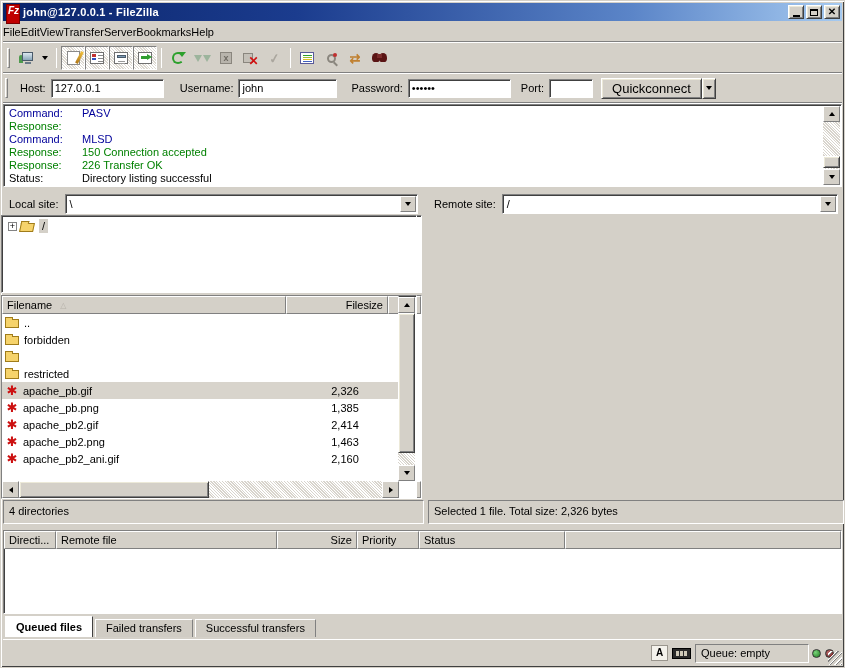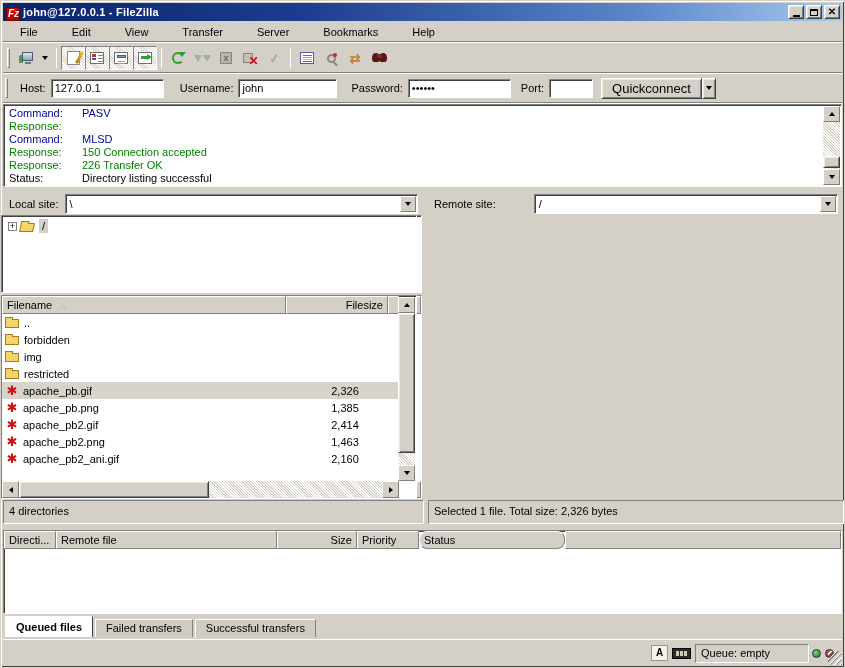--- a/index.html
+++ b/index.html
@@ -18,31 +18,31 @@
     border:1px solid #d4d0c8;
     box-shadow: inset 1px 1px 0 #fff, inset -1px -1px 0 #404040;
   }
   
   .raised  { background:#d4d0c8; border:1px solid; border-color:#fff #404040 #404040 #fff; box-shadow: inset 1px 1px 0 #ece9d8, inset -1px -1px 0 #808080; }
   .raised1 { background:#d4d0c8; border:1px solid; border-color:#fff #808080 #808080 #fff; }
   
   .titlebar { position:absolute; left:2px; top:2px; right:2px; height:18px;
     background: linear-gradient(90deg,#0a246a 0%,#1b3c8e 35%,#5b85c8 75%,#a6caf0 100%);
     display:flex; align-items:center; padding:0 2px; }
-  .fzicon { width:14px; height:14px; background:#c00000; border:1px solid #7a0000; color:#fff;
+  .fzicon { width:14px; height:20px; background:#c00000; border:1px solid #7a0000; color:#fff;
     font-weight:bold; font-style:italic; font-size:10px; line-height:12px; text-align:right; margin:4px 3px 0 1px; }
   .titletext { color:#fff; font-weight:bold; font-size:11px; flex:1; letter-spacing:.2px; }
   .winbtns { display:flex; gap:2px; }
   .winbtn { width:16px; height:14px; display:flex; align-items:center; justify-content:center; font-size:9px; line-height:1; }
   .glyph-min { width:7px; height:2px; background:#000; margin-top:7px; }
   .glyph-max { width:8px; height:7px; border:1px solid #000; border-top-width:2px; }
   .glyph-close { font-size:10px; font-weight:bold; }
   
   .menubar { position:absolute; left:2px; top:21px; right:2px; height:20px; display:flex; align-items:center; border-bottom:1px solid #808080; box-shadow:0 1px 0 #fff; }
-  .menuitem { padding:3px 17px; }
+  .menuitem { padding:3px 0; }
   
   .toolbar { position:absolute; left:2px; top:43px; right:2px; height:29px; display:flex; align-items:center; border-bottom:1px solid #808080; box-shadow:0 1px 0 #fff; padding-left:2px; }
   .grip { width:3px; height:20px; border:1px solid; border-color:#fff #808080 #808080 #fff; margin:0 4px 0 2px; }
   .tbtn { width:24px; height:24px; display:flex; align-items:center; justify-content:center; position:relative; border:1px solid transparent; }
   .tbtn.on { border-color:#808080 #fff #fff #808080; background:repeating-linear-gradient(45deg,#fff 0 1px,#dcd8d0 1px 2px); }
   .tsep { width:1px; height:20px; background:#808080; border-right:1px solid #fff; margin:0 4px; }
   .ddbtn { width:14px; height:24px; display:flex; align-items:center; justify-content:center; }
   .tri-dn { width:0; height:0; border-left:3px solid transparent; border-right:3px solid transparent; border-top:4px solid #000; }
   .tri-up-s { width:0; height:0; border-left:3px solid transparent; border-right:3px solid transparent; border-bottom:4px solid #000; }
   .tri-lf { width:0; height:0; border-top:3px solid transparent; border-bottom:3px solid transparent; border-right:4px solid #000; }
@@ -96,21 +96,21 @@
   .t-response { color:#008000; }
   .t-status { color:#000; }
   
   .vscroll { position:absolute; top:1px; right:1px; bottom:1px; width:17px; background:repeating-linear-gradient(45deg,#fff 0 1px,#d8d4cc 1px 2px); }
   .sbtn { position:absolute; left:0; width:17px; height:16px; display:flex; align-items:center; justify-content:center; }
   .hscroll { position:absolute; left:0; right:0; bottom:0; height:17px; background:repeating-linear-gradient(45deg,#fff 0 1px,#d8d4cc 1px 2px); }
   .hbtn { position:absolute; top:0; width:17px; height:17px; display:flex; align-items:center; justify-content:center; }
   .thumb { position:absolute; background:#d4d0c8; border:1px solid; border-color:#fff #404040 #404040 #fff; box-shadow: inset 1px 1px 0 #ece9d8, inset -1px -1px 0 #808080; }
   
   .pane-l { position:absolute; left:2px; width:421px; }
-  .pane-r { position:absolute; left:427px; width:416px;gap:32px; }
+  .pane-r { position:absolute; left:427px; width:416px; }
   .sitebar { position:absolute; top:192px; height:22px; display:flex; align-items:center; }
   .sitelabel { margin:0 6px 0 6px; }
   .combo { flex:1; height:20px; background:#fff; border:1px solid; border-color:#808080 #fff #fff #808080; box-shadow:inset 1px 1px 0 #404040; display:flex; align-items:center; margin-right:6px; }
   .combo .val { flex:1; padding-left:4px; }
   .combo .drop { width:16px; height:16px; margin-right:1px; display:flex; align-items:center; justify-content:center; }
   .treebox { position:absolute; top:214px; height:78px; left:0; right:0; background:#fff; border:1px solid; border-color:#808080 #fff #fff #808080; box-shadow:inset 1px 1px 0 #404040; overflow:hidden; padding-top:2px; }
   .trow { height:16px; display:flex; align-items:center; white-space:nowrap; }
   .expander { width:9px; height:9px; background:#fff; border:1px solid #848484; font-size:9px; line-height:7px; text-align:center; color:#000; flex:none; margin-right:3px; }
   .tlabel { padding:1px 3px; }
   .sel-active { background:#0a246a; color:#fff; }
@@ -450,21 +450,20 @@
         <span class="ic ic-folder">
             <span class="b"></span>
           </span>
         <span class="name">forbidden</span>
           <span class="size"></span>
       </div>
       <div class="frow">
         <span class="ic ic-folder">
             <span class="b"></span>
           </span>
-        <span class="name">img</span>
           <span class="size"></span>
       </div>
       <div class="frow">
         <span class="ic ic-folder">
             <span class="b"></span>
           </span>
         <span class="name">restricted</span>
           <span class="size"></span>
       </div>
       <div class="frow sel">
@@ -523,21 +522,21 @@
         </div>
       <div class="hcell" style="width:221px;">
           <span>Remote file</span>
         </div>
       <div class="hcell r" style="width:80px;">
           <span>Size</span>
         </div>
       <div class="hcell" style="width:62px;">
           <span>Priority</span>
         </div>
-      <div class="hcell" style="width:146px;border-radius:8px;">
+      <div class="hcell" style="width:146px;">
           <span>Status</span>
         </div>
       <div class="hcell" style="flex:1;"></div>
     </div>
   </div>
 
   <div class="tabs">
     <div class="tab active">Queued files</div>
     <div class="tab">Failed transfers</div>
     <div class="tab">Successful transfers</div>

